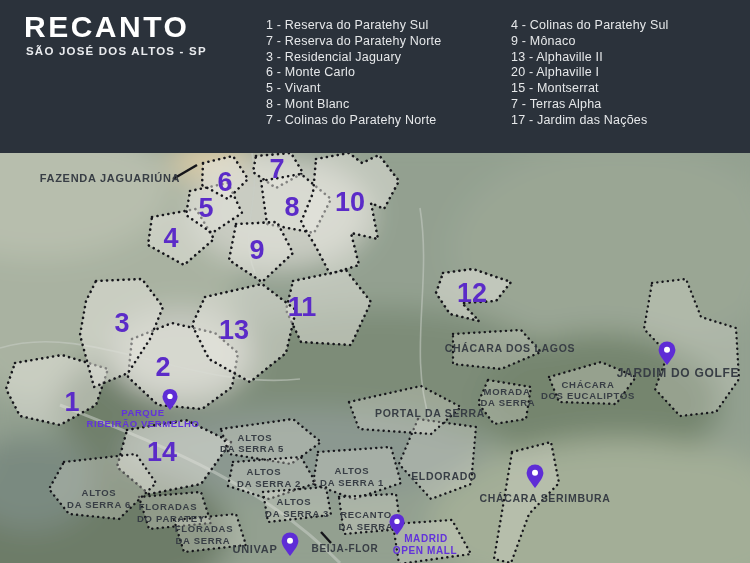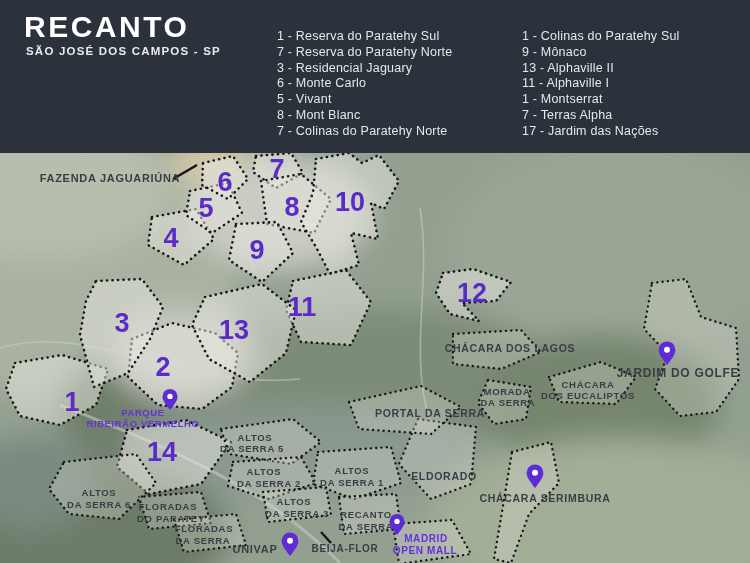--- a/index.html
+++ b/index.html
@@ -11,21 +11,21 @@
   .header{position:relative;width:750px;height:153px;background:#2b323b}
   .title{
     position:absolute;left:24px;top:10px;
     color:#ffffff;font-size:30px;font-weight:bold;letter-spacing:2.5px;
   }
   .subtitle{
     position:absolute;left:26px;top:45px;
     color:#e9ebee;font-size:11.5px;font-weight:bold;letter-spacing:1.2px;
   }
   .legend{
-    position:absolute;top:17px;margin:12px;padding:0;list-style:none;
+    position:absolute;top:17px;margin:1px;padding:0;list-style:none;
     color:#e6e8ea;font-size:12.5px;line-height:15.8px;font-weight:500;
     letter-spacing:.2px;
   }
   .col1{left:265px}
   .col2{left:510px}
   .map-wrap{position:relative;width:750px;height:410px;background:#93a090}
   svg text{font-family:"Liberation Sans",sans-serif}
   .num{font-size:27px;font-weight:bold;fill:#5b2bc8;text-anchor:middle}
   .lbl{font-weight:bold;fill:#383e45;text-anchor:middle;letter-spacing:.7px}
   .plbl{font-weight:bold;fill:#6233da;text-anchor:middle;letter-spacing:.6px}
@@ -41,36 +41,36 @@
   }
   .pin{fill:#5e2cd6}
   .pinhole{fill:#ffffff}
   .road{fill:none;stroke:#c9cec6;stroke-width:1.6;opacity:.55}
 </style>
 </head>
 <body>
 
 <div class="header">
   <div class="title">RECANTO</div>
-  <div class="subtitle">SÃO JOSÉ DOS CAMPOS - SP</div>
+  <div class="subtitle">SÃO JOSÉ DOS ALTOS - SP</div>
   <ul class="legend col1">
     <li>1 - Reserva do Paratehy Sul</li>
     <li>7 - Reserva do Paratehy Norte</li>
     <li>3 - Residencial Jaguary</li>
     <li>6 - Monte Carlo</li>
     <li>5 - Vivant</li>
     <li>8 - Mont Blanc</li>
     <li>7 - Colinas do Paratehy Norte</li>
   </ul>
   <ul class="legend col2">
-    <li>1 - Colinas do Paratehy Sul</li>
+    <li>4 - Colinas do Paratehy Sul</li>
     <li>9 - Mônaco</li>
     <li>13 - Alphaville II</li>
-    <li>11 - Alphaville I</li>
-    <li>1 - Montserrat</li>
+    <li>20 - Alphaville I</li>
+    <li>15 - Montserrat</li>
     <li>7 - Terras Alpha</li>
     <li>17 - Jardim das Nações</li>
   </ul>
 </div>
 
 <div class="map-wrap">
 <svg width="750" height="410" viewBox="0 0 750 410">
   <defs>
     <filter id="soften" x="-30%" y="-30%" width="160%" height="160%">
       <feGaussianBlur stdDeviation="14"></feGaussianBlur>

